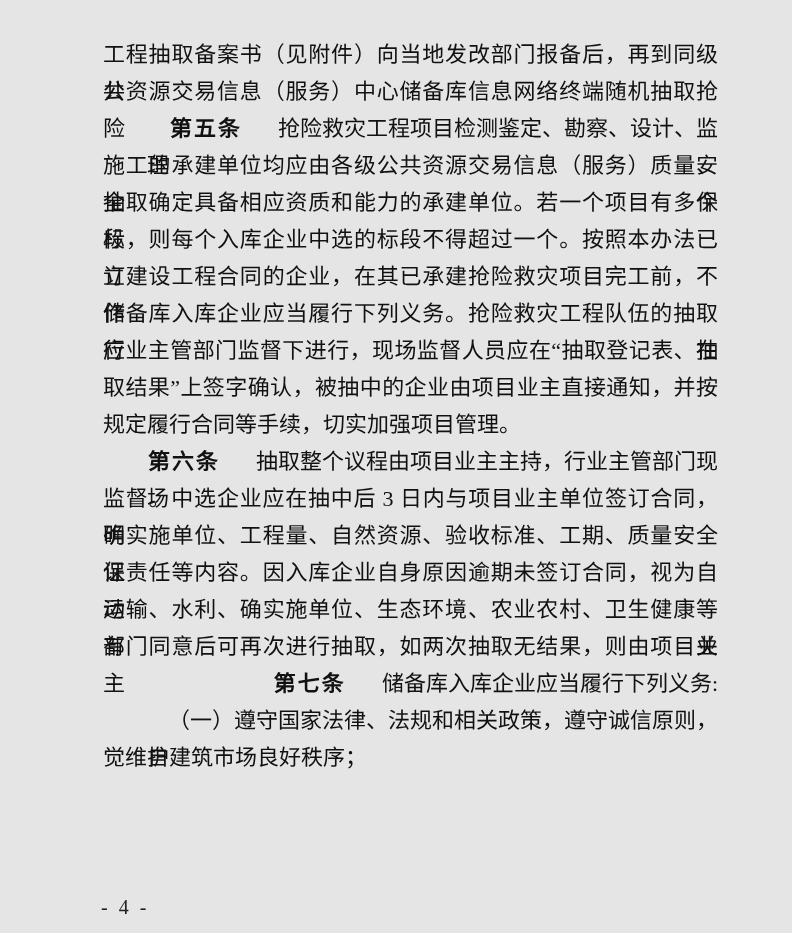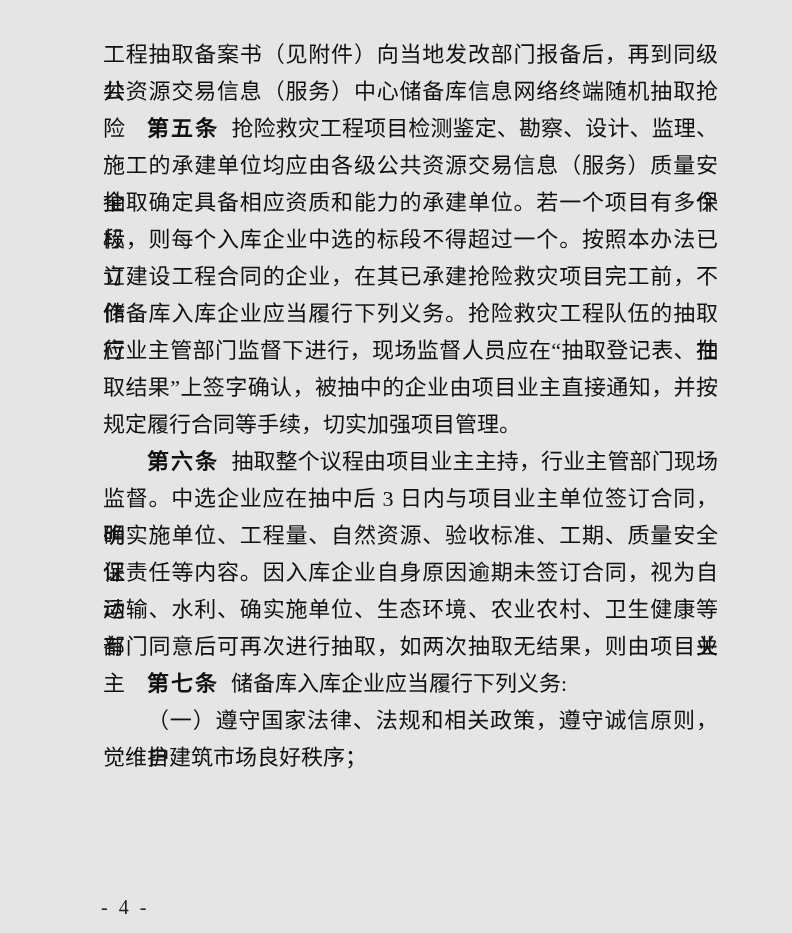--- a/index.html
+++ b/index.html
@@ -30,28 +30,29 @@
     text-align: left;
   }
   .line.j {
     white-space: normal;
     text-align: justify;
     text-align-last: justify;
     text-justify: inter-character;
   }
   .line.ind {
     padding-left: 44px;
+    text-align: right;
   }
   .line.j.ind {
     width: 571px;
   }
   .article-no {
     font-weight: 700;
     font-family: "Liberation Sans", "DejaVu Sans", sans-serif;
-    margin-right: 12px;
+    margin-right: 36px;
     letter-spacing: 2px;
   }
   .footer {
     position: absolute;
     left: 101px;
     top: 894px;
     font-size: 20px;
     line-height: 26px;
     letter-spacing: 3px;
     color: #222222;

